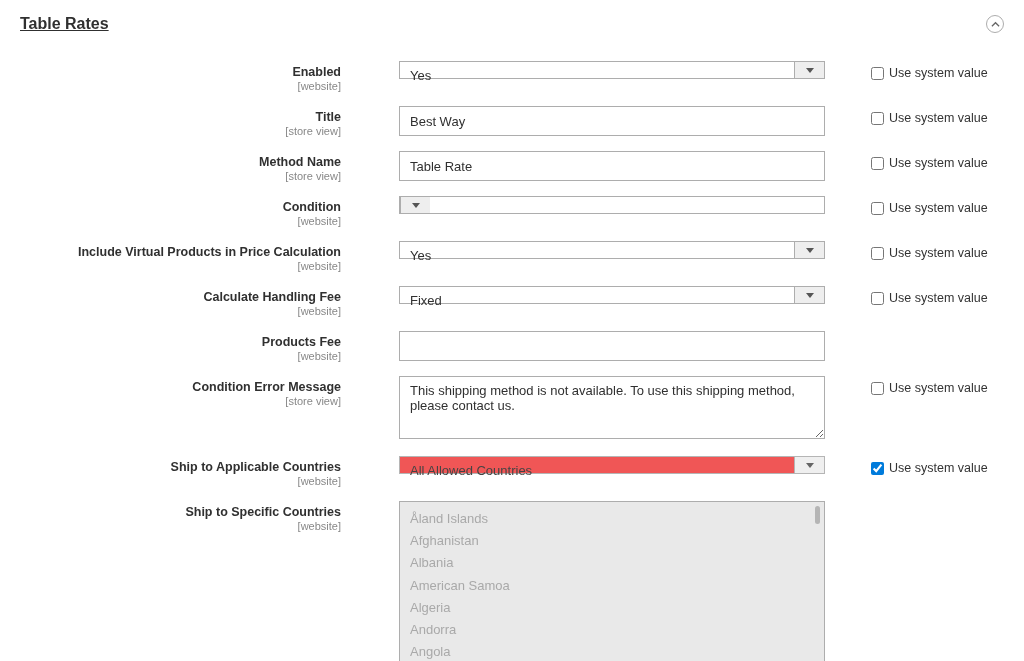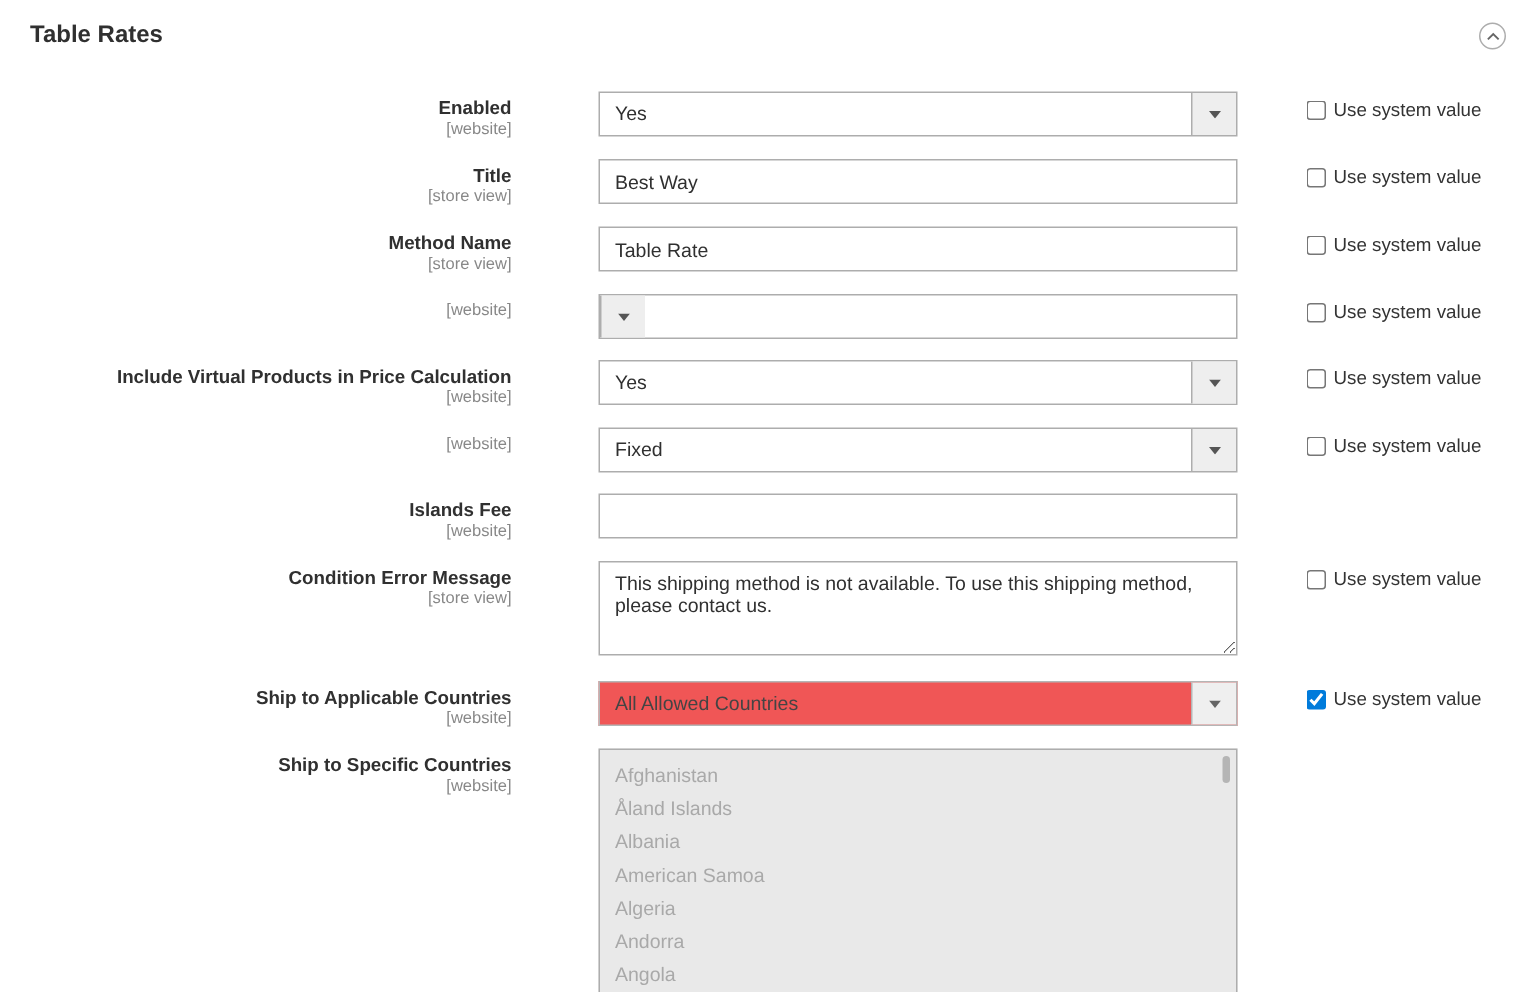--- a/index.html
+++ b/index.html
@@ -13,20 +13,21 @@
     .section-header {
       display: flex;
       justify-content: space-between;
       align-items: center;
       margin-bottom: 28px;
     }
     .section-title {
       font-size: 16px;
       font-weight: 600;
       color: #303030;
+      text-decoration: underline;
     }
     .collapse-btn {
       width: 18px;
       height: 18px;
       border: 1px solid #adadad;
       border-radius: 50%;
       display: flex;
       align-items: center;
       justify-content: center;
       cursor: pointer;
@@ -77,21 +78,21 @@
     .checkbox-col label {
       font-size: 12.5px;
       color: #333;
       cursor: pointer;
     }
 
     .select-wrap {
       position: relative;
       display: flex;
       border: 1px solid #adadad;
-      height: 30px;
+      height: 18px;
       background: #fff;
     }
     .select-wrap.disabled { background: #ef4444; opacity: 0.9; }
     .select-value {
       flex: 1;
       padding: 6px 10px;
       font-size: 13px;
       color: #303030;
     }
     .select-arrow {
@@ -204,20 +205,21 @@
     <input type="text" class="text-input" value="Table Rate" style="">
   </div>
   <div class="checkbox-col">
     <input type="checkbox" style="">
     <label>Use system value</label>
   </div>
 </div>
 
 <div class="form-row">
   <div class="label-col">
+    <div class="field-label">Condition</div>
     <div class="field-scope">[website]</div>
   </div>
   <div class="control-col">
     <div class="select-wrap">
       <div class="select-arrow">
           <svg viewBox="0 0 8 5">
             <path d="M0 0 L4 5 L8 0 Z" fill="#555"></path>
           </svg>
         </div>
     </div>
@@ -244,41 +246,42 @@
     </div>
   </div>
   <div class="checkbox-col">
     <input type="checkbox" style="">
     <label>Use system value</label>
   </div>
 </div>
 
 <div class="form-row">
   <div class="label-col">
+    <div class="field-label">Calculate Handling Fee</div>
     <div class="field-scope">[website]</div>
   </div>
   <div class="control-col">
     <div class="select-wrap">
       <div class="select-value">Fixed</div>
       <div class="select-arrow">
           <svg viewBox="0 0 8 5">
             <path d="M0 0 L4 5 L8 0 Z" fill="#555"></path>
           </svg>
         </div>
     </div>
   </div>
   <div class="checkbox-col">
     <input type="checkbox" style="">
     <label>Use system value</label>
   </div>
 </div>
 
 <div class="form-row">
   <div class="label-col">
-    <div class="field-label">Islands Fee</div>
+    <div class="field-label">Products Fee</div>
     <div class="field-scope">[website]</div>
   </div>
   <div class="control-col">
     <input type="text" class="text-input" value="" style="">
   </div>
 </div>
 
 <div class="form-row">
   <div class="label-col">
     <div class="field-label">Condition Error Message</div>
@@ -315,22 +318,22 @@
 </div>
 
 <div class="form-row">
   <div class="label-col">
     <div class="field-label">Ship to Specific Countries</div>
     <div class="field-scope">[website]</div>
   </div>
   <div class="control-col">
     <div class="multiselect">
       <div id="country-list">
+          <div class="multiselect-option">Åland Islands</div>
           <div class="multiselect-option">Afghanistan</div>
-          <div class="multiselect-option">Åland Islands</div>
           <div class="multiselect-option">Albania</div>
           <div class="multiselect-option">American Samoa</div>
           <div class="multiselect-option">Algeria</div>
           <div class="multiselect-option">Andorra</div>
           <div class="multiselect-option">Angola</div>
         </div>
       <div class="ms-scrollbar"></div>
 
     </div>
   </div>

